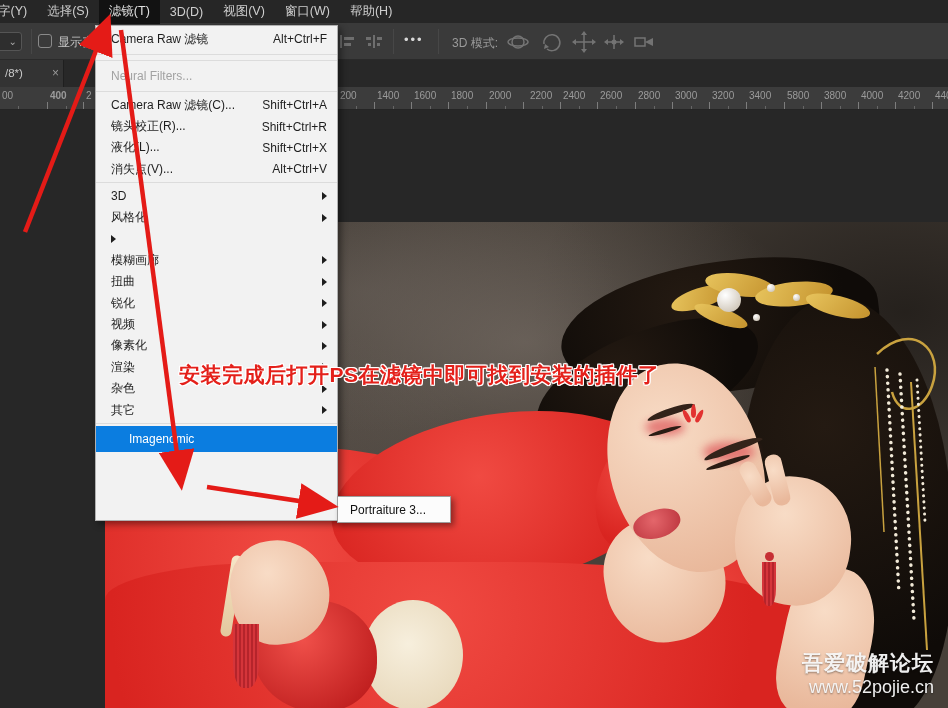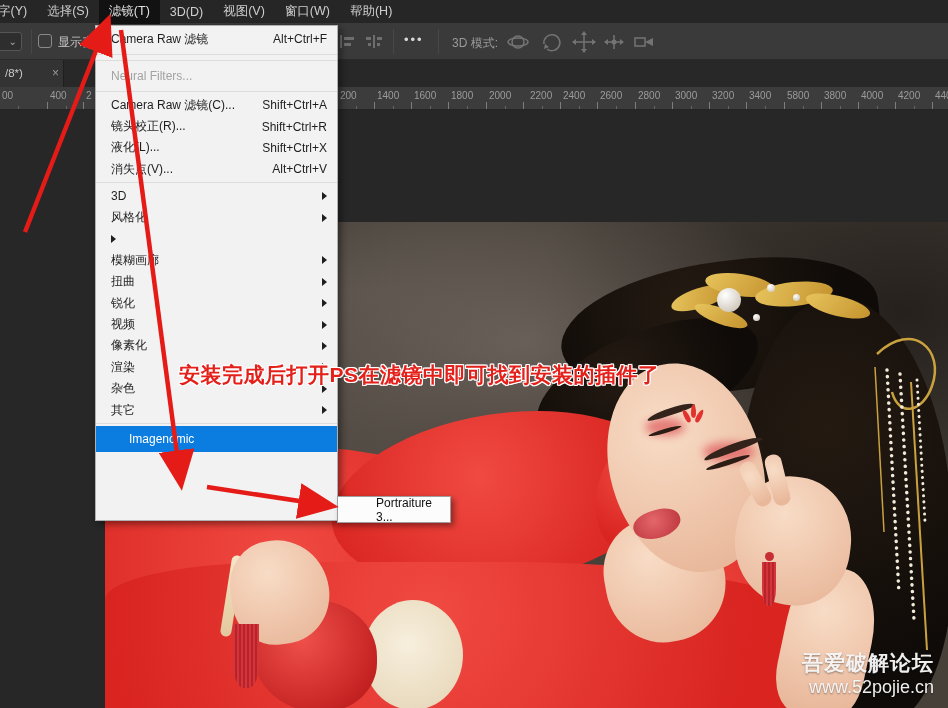--- a/index.html
+++ b/index.html
@@ -89,21 +89,21 @@
   .mi .lbl{flex:1;white-space:nowrap;}
   .mi .sc{white-space:nowrap;padding-right:2px;}
   .mi .arr{width:0;height:0;border-left:5px solid #1e1e1e;border-top:4px solid transparent;
     border-bottom:4px solid transparent;margin-right:2px;}
   .mi-sep{height:5.5px;display:flex;align-items:center;flex:none;}
   .mi-sep i{display:block;width:100%;height:1px;background:#dcdcdc;}
 
   
   .submenu{position:absolute;left:337px;top:496px;width:114px;height:27px;background:#fcfcfc;
     border:1px solid #9e9e9e;box-shadow:3px 3px 6px rgba(0,0,0,.4);z-index:31;
-    display:flex;align-items:center;padding-left:38px;font-size:12px;color:#111;}
+    display:flex;align-items:center;padding-left:12px;font-size:12px;color:#111;}
 
   
   .annotation{position:absolute;left:179px;top:361px;z-index:40;font-size:21px;font-weight:bold;
     color:#e4201a;letter-spacing:.5px;white-space:nowrap;
     text-shadow:-1px -1px 0 #fff,1px -1px 0 #fff,-1px 1px 0 #fff,1px 1px 0 #fff,0 -1px 0 #fff,0 1px 0 #fff,-1px 0 0 #fff,1px 0 0 #fff;}
   .arrows{position:absolute;left:0;top:0;width:948px;height:708px;z-index:50;pointer-events:none;}
 </style>
 </head>
 <body>
 
@@ -252,21 +252,21 @@
   <div class="tabbar">
     <div class="doc-tab">
       <span>/8*)</span>
       <span class="tab-close">×</span>
     </div>
   </div>
 
   <div class="ruler">
       <span class="rlabel" style="left: 2px;">00</span>
       <i class="rtick minor" style="left: 18px;"></i>
-      <span class="rlabel" style="left: 50px;">400</span>
+      <span class="rlabel" style="left: 50px; font-weight: bold;">400</span>
       <i class="rtick" style="left: 47px;"></i>
       <i class="rtick minor" style="left: 66px;"></i>
       <span class="rlabel" style="left: 86px;">2</span>
       <i class="rtick" style="left: 83px;"></i>
       <i class="rtick minor" style="left: 102px;"></i>
       <span class="rlabel" style="left: 340px;">200</span>
       <i class="rtick" style="left: 337px;"></i>
       <i class="rtick minor" style="left: 356px;"></i>
       <span class="rlabel" style="left: 377px;">1400</span>
       <i class="rtick" style="left: 374px;"></i>

